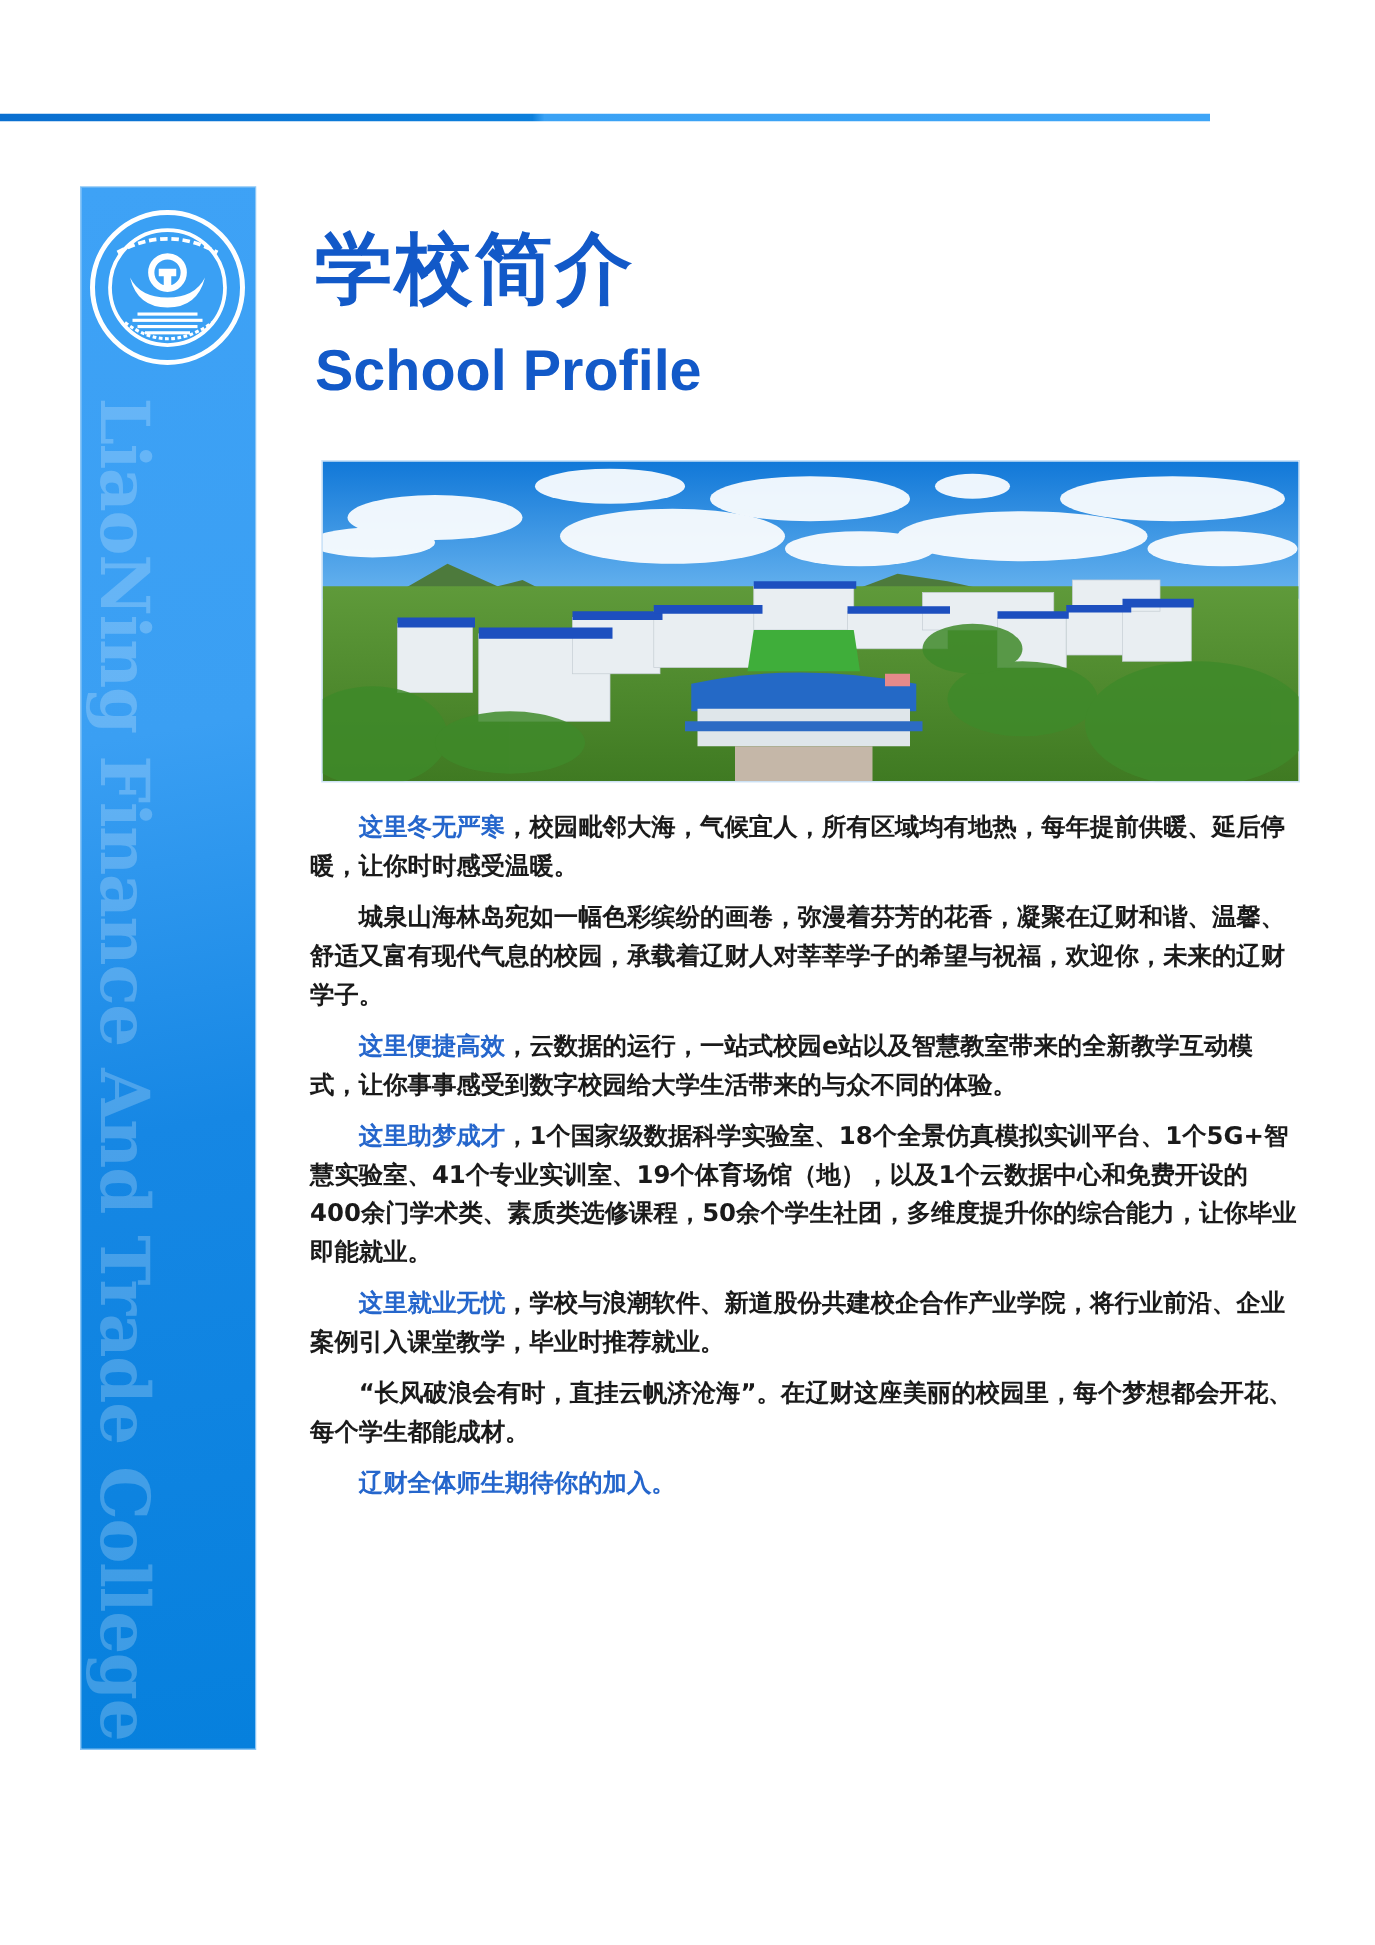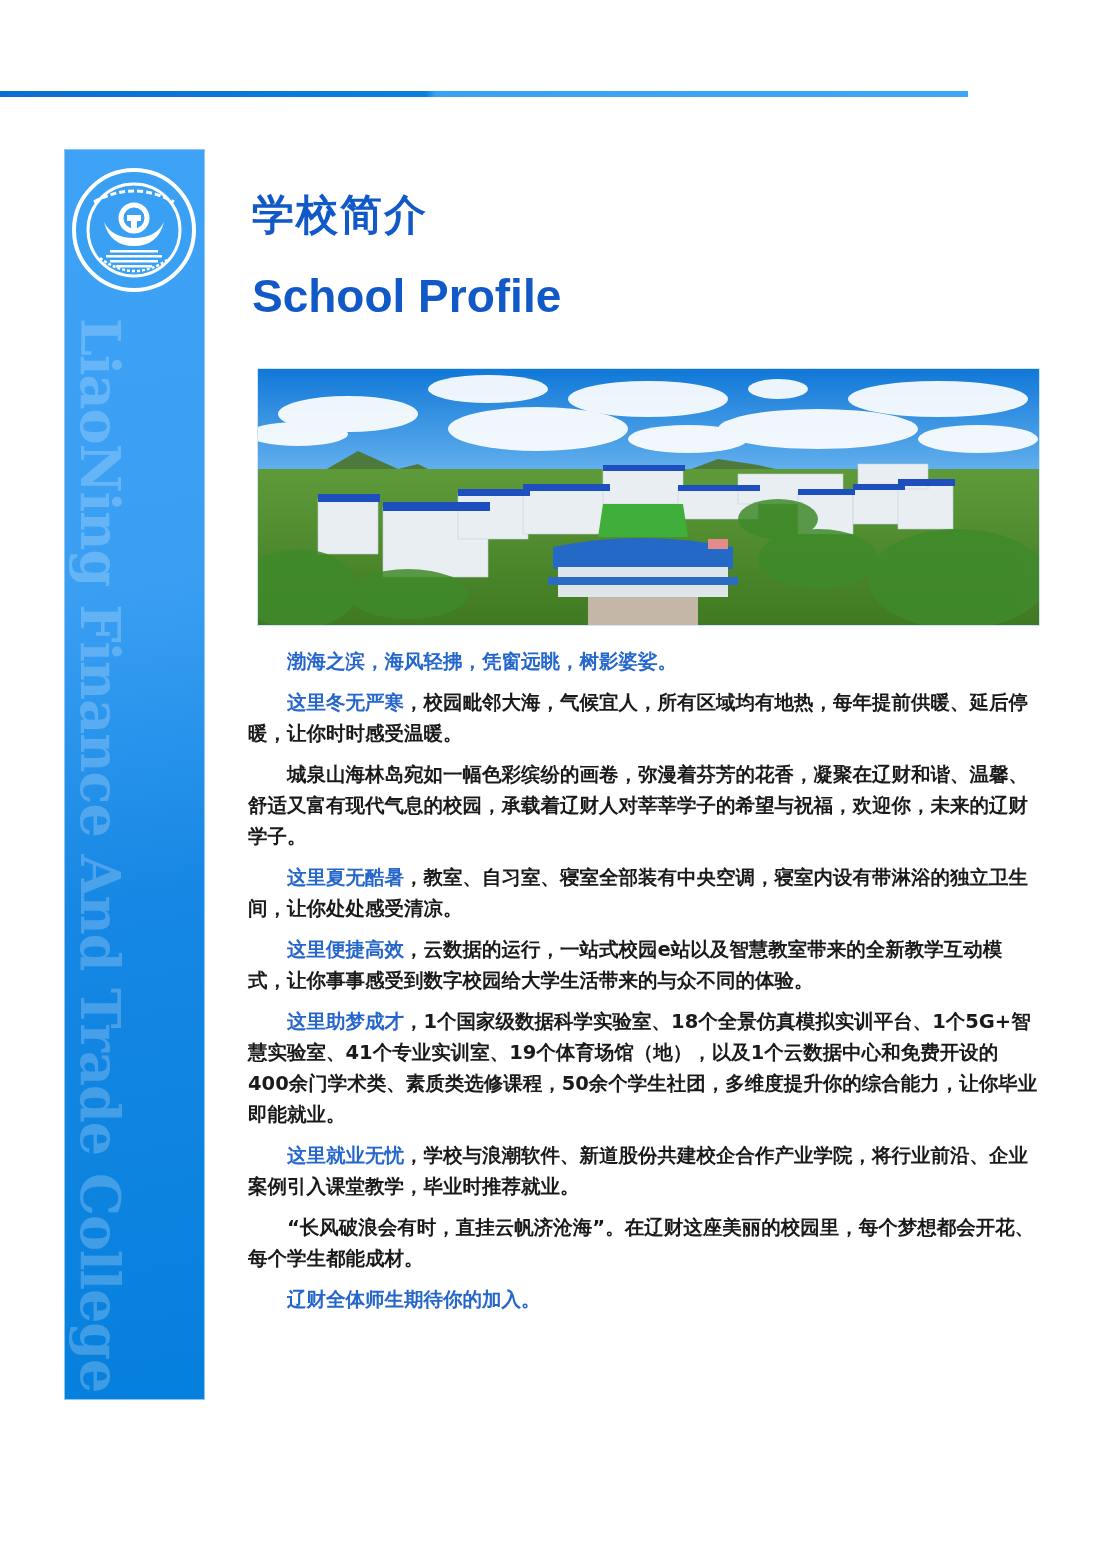--- a/index.html
+++ b/index.html
@@ -25,21 +25,21 @@
       position: absolute; left: 5px; top: 168px;
       width: 60px; height: 1070px;
       writing-mode: vertical-rl;
       font-family: "DejaVu Serif", "Liberation Serif", serif;
       font-weight: bold; font-size: 54px; line-height: 60px;
       color: rgba(255,255,255,0.22);
       white-space: nowrap; letter-spacing: -1px;
     }
     .title-cn {
       position: absolute; left: 252px; top: 180px;
-      font-size: 42px; font-weight: bold; color: #1259c8; letter-spacing: 2px;
+      font-size: 62px; font-weight: bold; color: #1259c8; letter-spacing: 2px;
       line-height: 70px;
     }
     .title-en {
       position: absolute; left: 252px; top: 258px;
       font-family: "Liberation Sans", "DejaVu Sans", sans-serif;
       font-size: 46px; font-weight: bold; color: #1259c8; line-height: 76px;
     }
     .photo {
       position: absolute; left: 258px; top: 369px; width: 781px; height: 256px;
       overflow: hidden; box-shadow: 0 0 0 1px #cfe4f7;
@@ -142,22 +142,20 @@
       <ellipse cx="40" cy="220" rx="60" ry="40"></ellipse>
       <ellipse cx="150" cy="225" rx="60" ry="25"></ellipse>
       <ellipse cx="560" cy="190" rx="60" ry="30"></ellipse>
       <ellipse cx="700" cy="210" rx="90" ry="50"></ellipse>
       <ellipse cx="520" cy="150" rx="40" ry="20"></ellipse>
     </g>
   </svg>
 </div>
 
 <div class="content">
-  <p class="blue"><span>渤海之滨，海风轻拂，凭窗远眺，树影婆娑。</span></p>
   <p><span class="hl">这里冬无严寒</span><span>，校园毗邻大海，气候宜人，所有区域均有地热，每年提前供暖、延后停暖，让你时时感受温暖。</span></p>
   <p><span>城泉山海林岛宛如一幅色彩缤纷的画卷，弥漫着芬芳的花香，凝聚在辽财和谐、温馨、舒适又富有现代气息的校园，承载着辽财人对莘莘学子的希望与祝福，欢迎你，未来的辽财学子。</span></p>
-  <p><span class="hl">这里夏无酷暑</span><span>，教室、自习室、寝室全部装有中央空调，寝室内设有带淋浴的独立卫生间，让你处处感受清凉。</span></p>
   <p><span class="hl">这里便捷高效</span><span>，云数据的运行，一站式校园e站以及智慧教室带来的全新教学互动模式，让你事事感受到数字校园给大学生活带来的与众不同的体验。</span></p>
   <p><span class="hl">这里助梦成才</span><span>，1个国家级数据科学实验室、18个全景仿真模拟实训平台、1个5G+智慧实验室、41个专业实训室、19个体育场馆（地），以及1个云数据中心和免费开设的400余门学术类、素质类选修课程，50余个学生社团，多维度提升你的综合能力，让你毕业即能就业。</span></p>
   <p><span class="hl">这里就业无忧</span><span>，学校与浪潮软件、新道股份共建校企合作产业学院，将行业前沿、企业案例引入课堂教学，毕业时推荐就业。</span></p>
   <p><span>“长风破浪会有时，直挂云帆济沧海”。在辽财这座美丽的校园里，每个梦想都会开花、每个学生都能成材。</span></p>
   <p class="blue"><span>辽财全体师生期待你的加入。</span></p>
 </div>
 
 </body></html>

